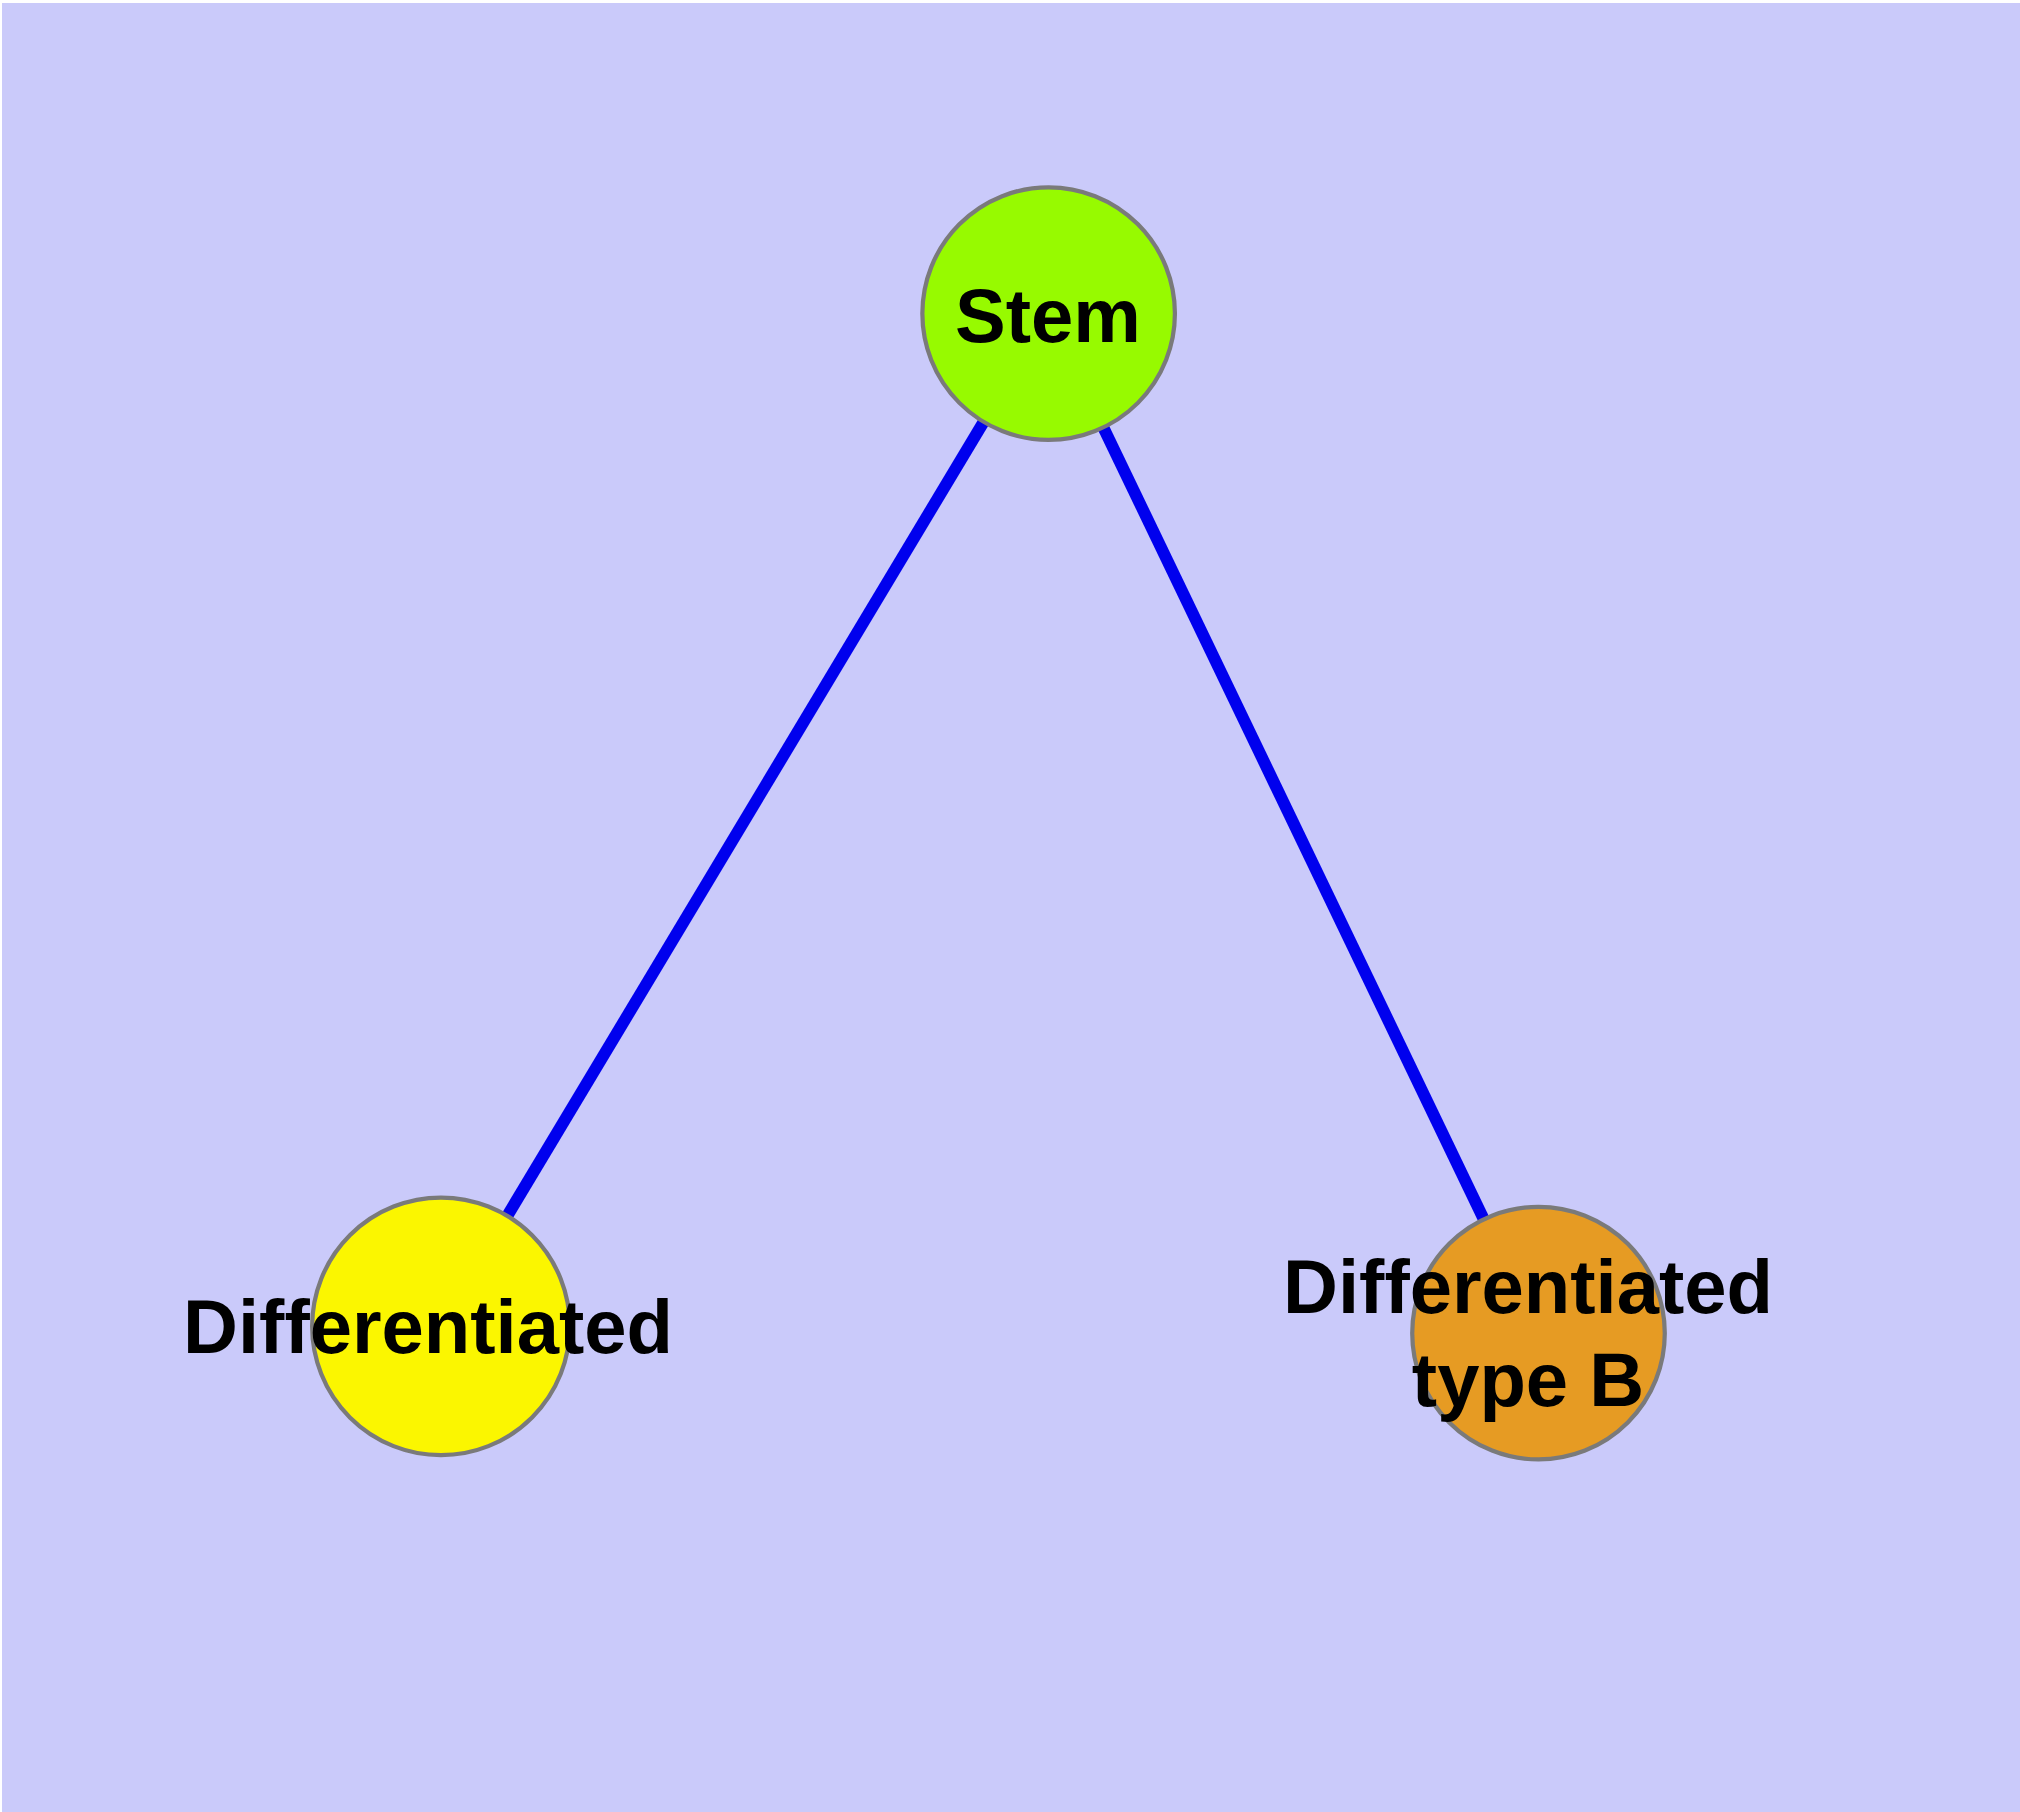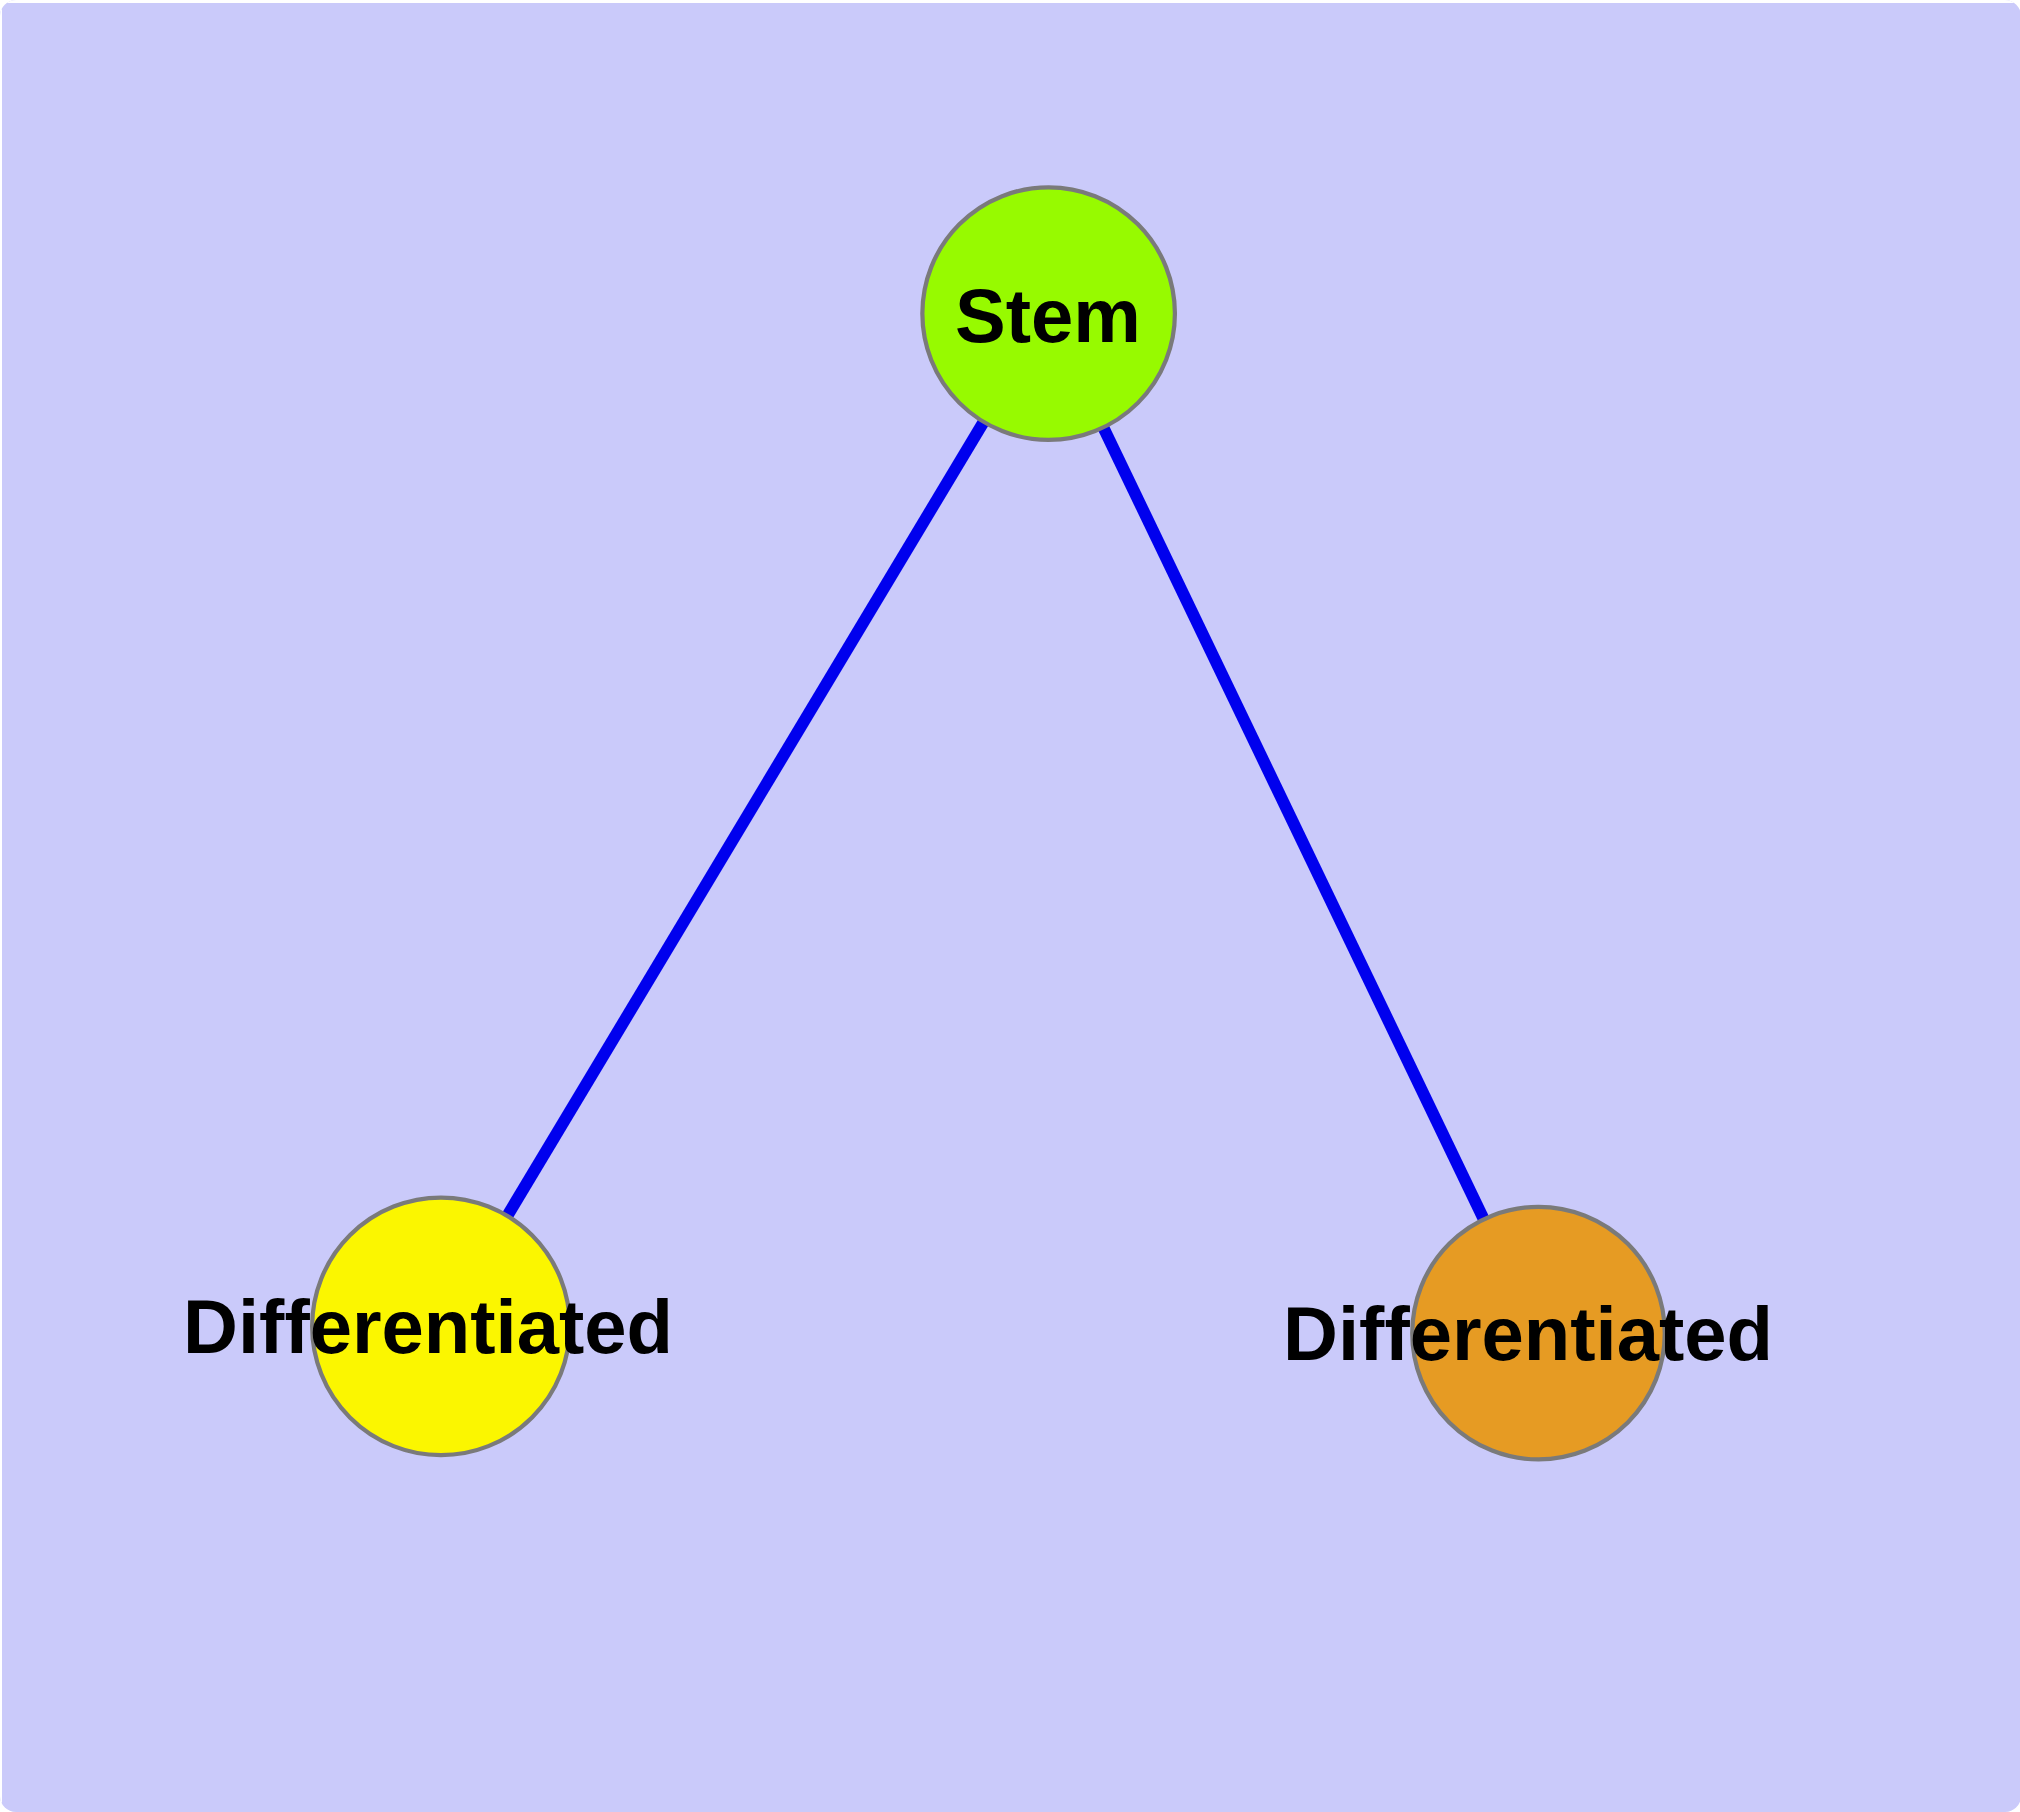--- a/index.html
+++ b/index.html
@@ -6,21 +6,20 @@
     margin: 0;
     padding: 0;
     background: #FFFFFF;
     font-family: "Liberation Sans", sans-serif;
   }
   #stage {
     position: relative;
     width: 2021px;
     height: 1812px;
     overflow: hidden;
-    border-radius: 16px;
   }
   #plot-bg {
     position: absolute;
     inset: 0;
   }
   .margin-strip-top {
     position: absolute;
     left: 0; top: 0;
     width: 100%; height: 2.5px;
   }
@@ -70,19 +69,20 @@
   <div class="node-label" style="left: 1048px; top: 315px;">
     <span class="label-line">Stem</span>
   </div>
 
   <div class="node-label" style="left: 428px; top: 1326px;">
     <span class="label-line">Differentiated</span>
   </div>
 
   <div class="node-label" style="left: 1528px; top: 1333px;">
     <span class="label-line">Differentiated</span>
+    <span class="label-line">type B</span>
   </div>
 
   <div class="margin-strip-top" style="background: rgb(255, 255, 255);"></div>
   <div class="margin-strip-left" style="background: rgb(255, 255, 255);"></div>
 
 </div>
 
 
 </body></html>

